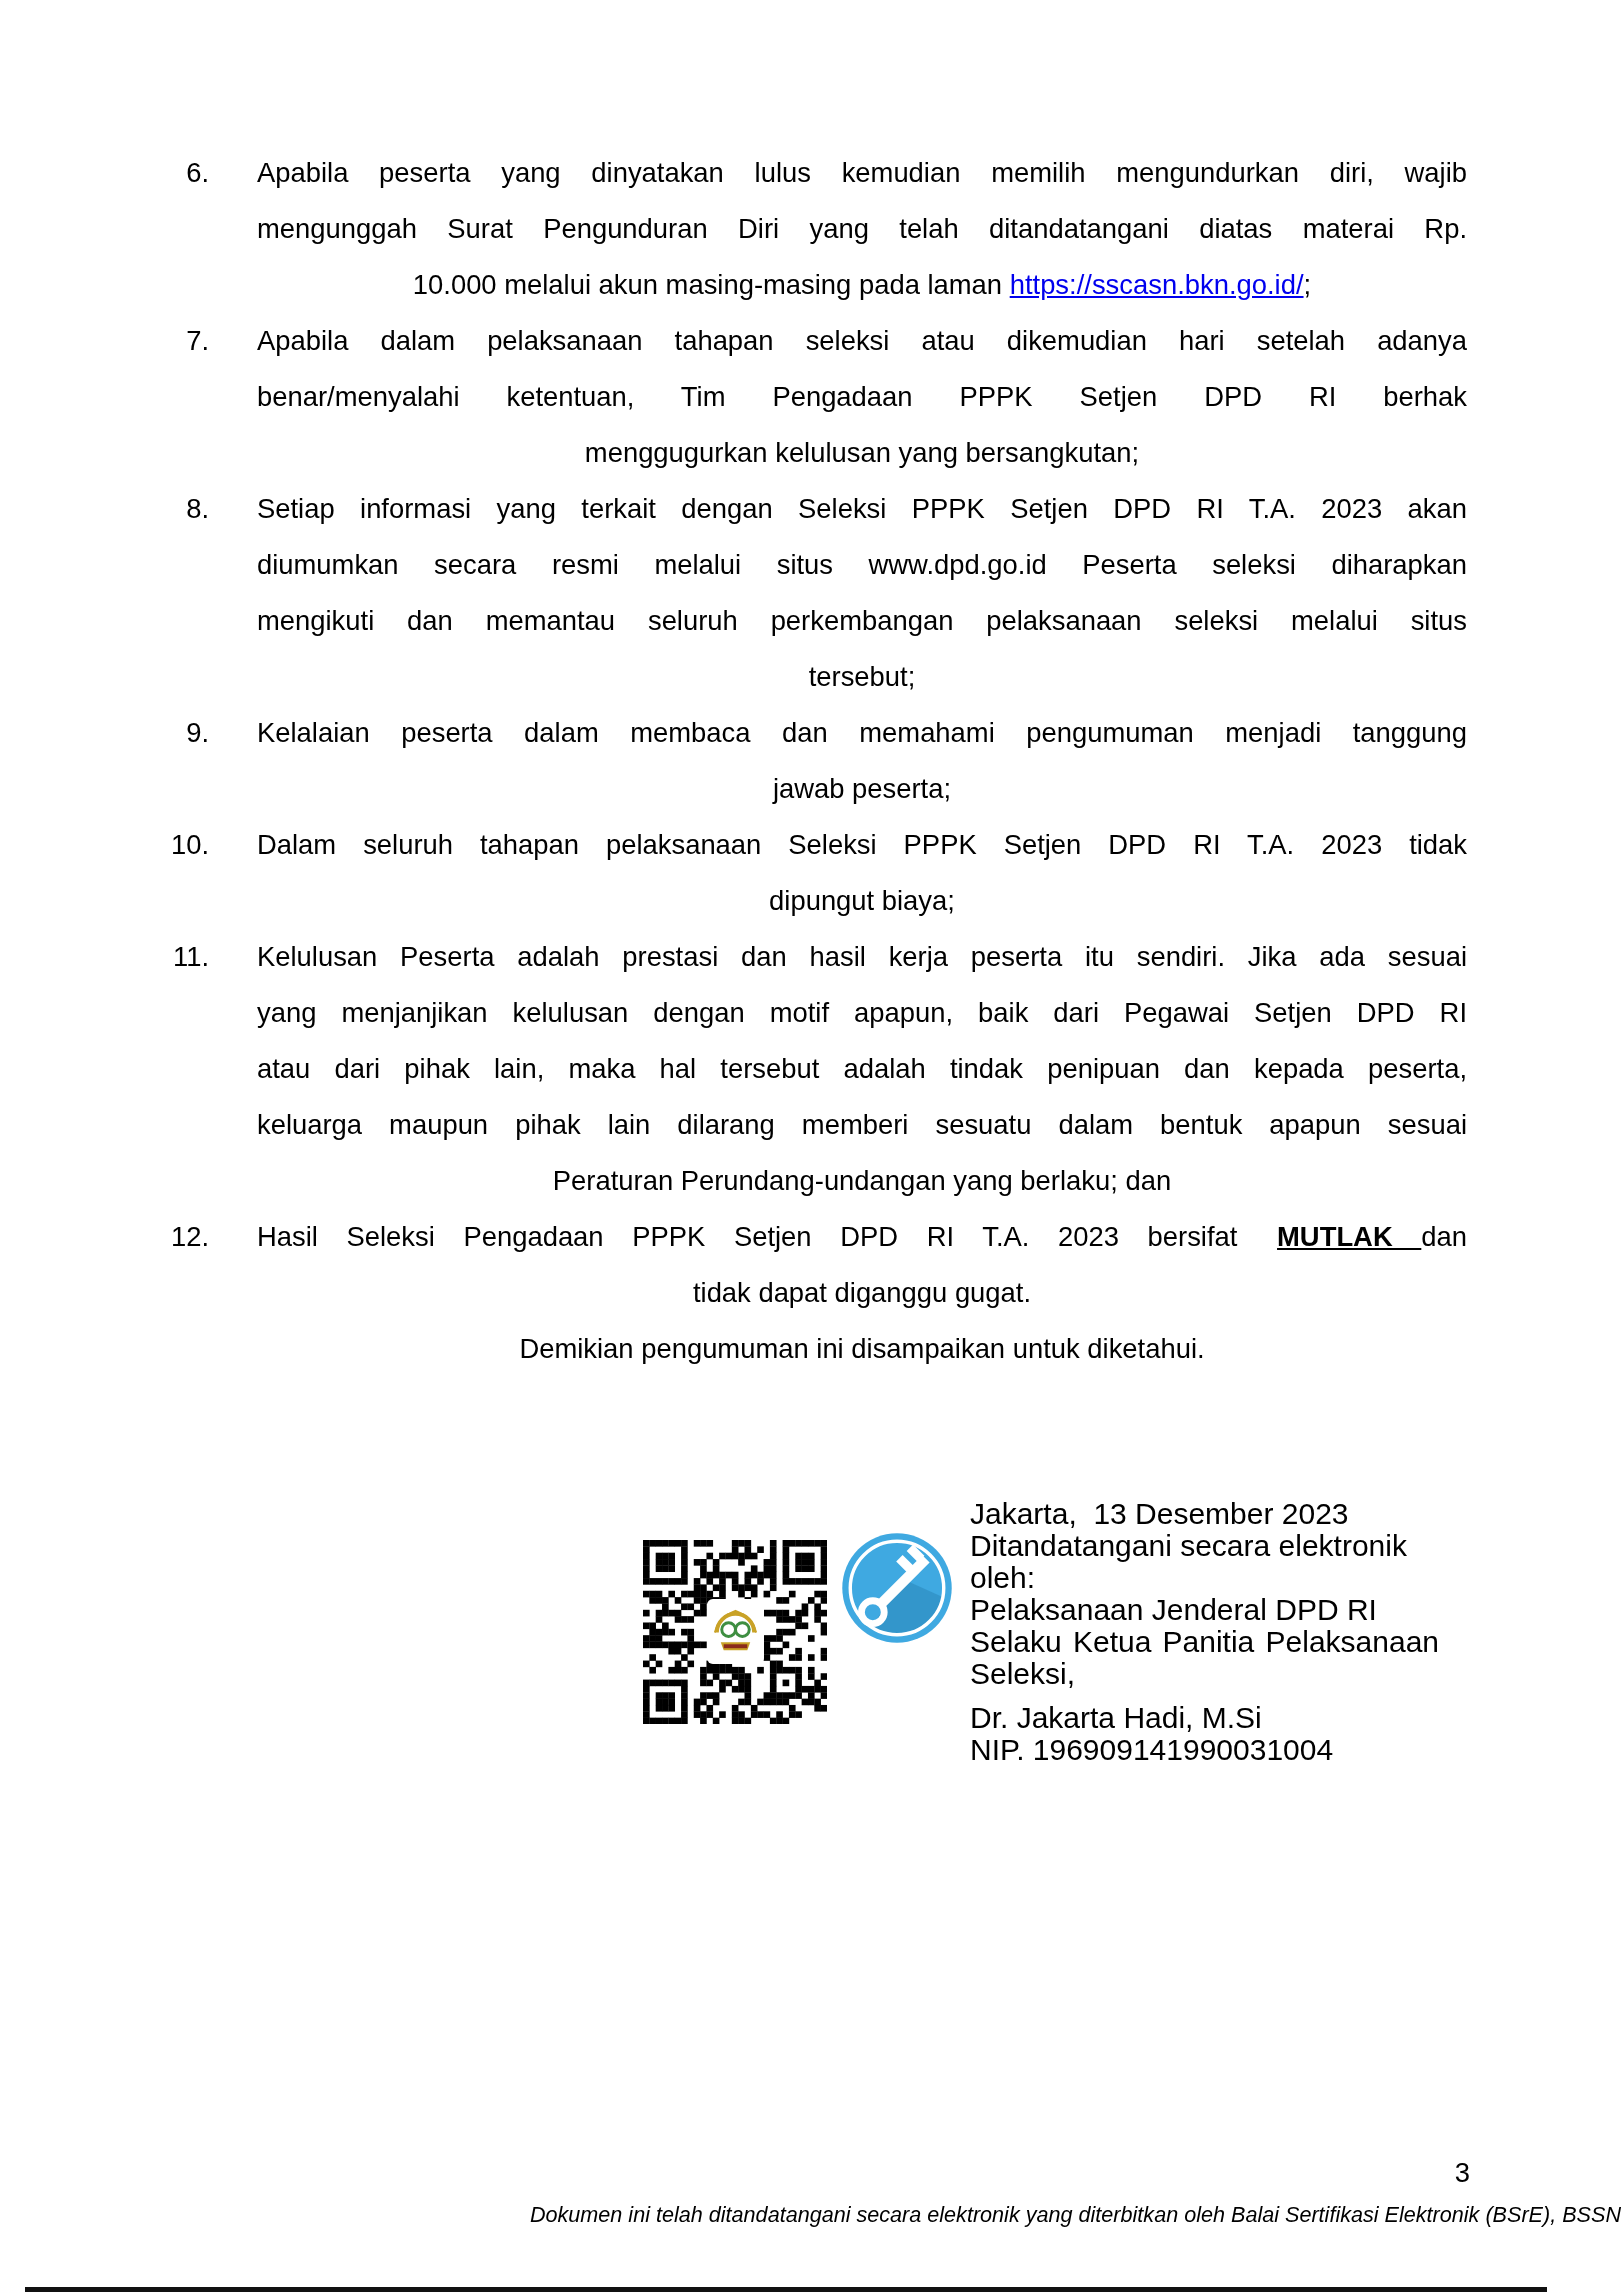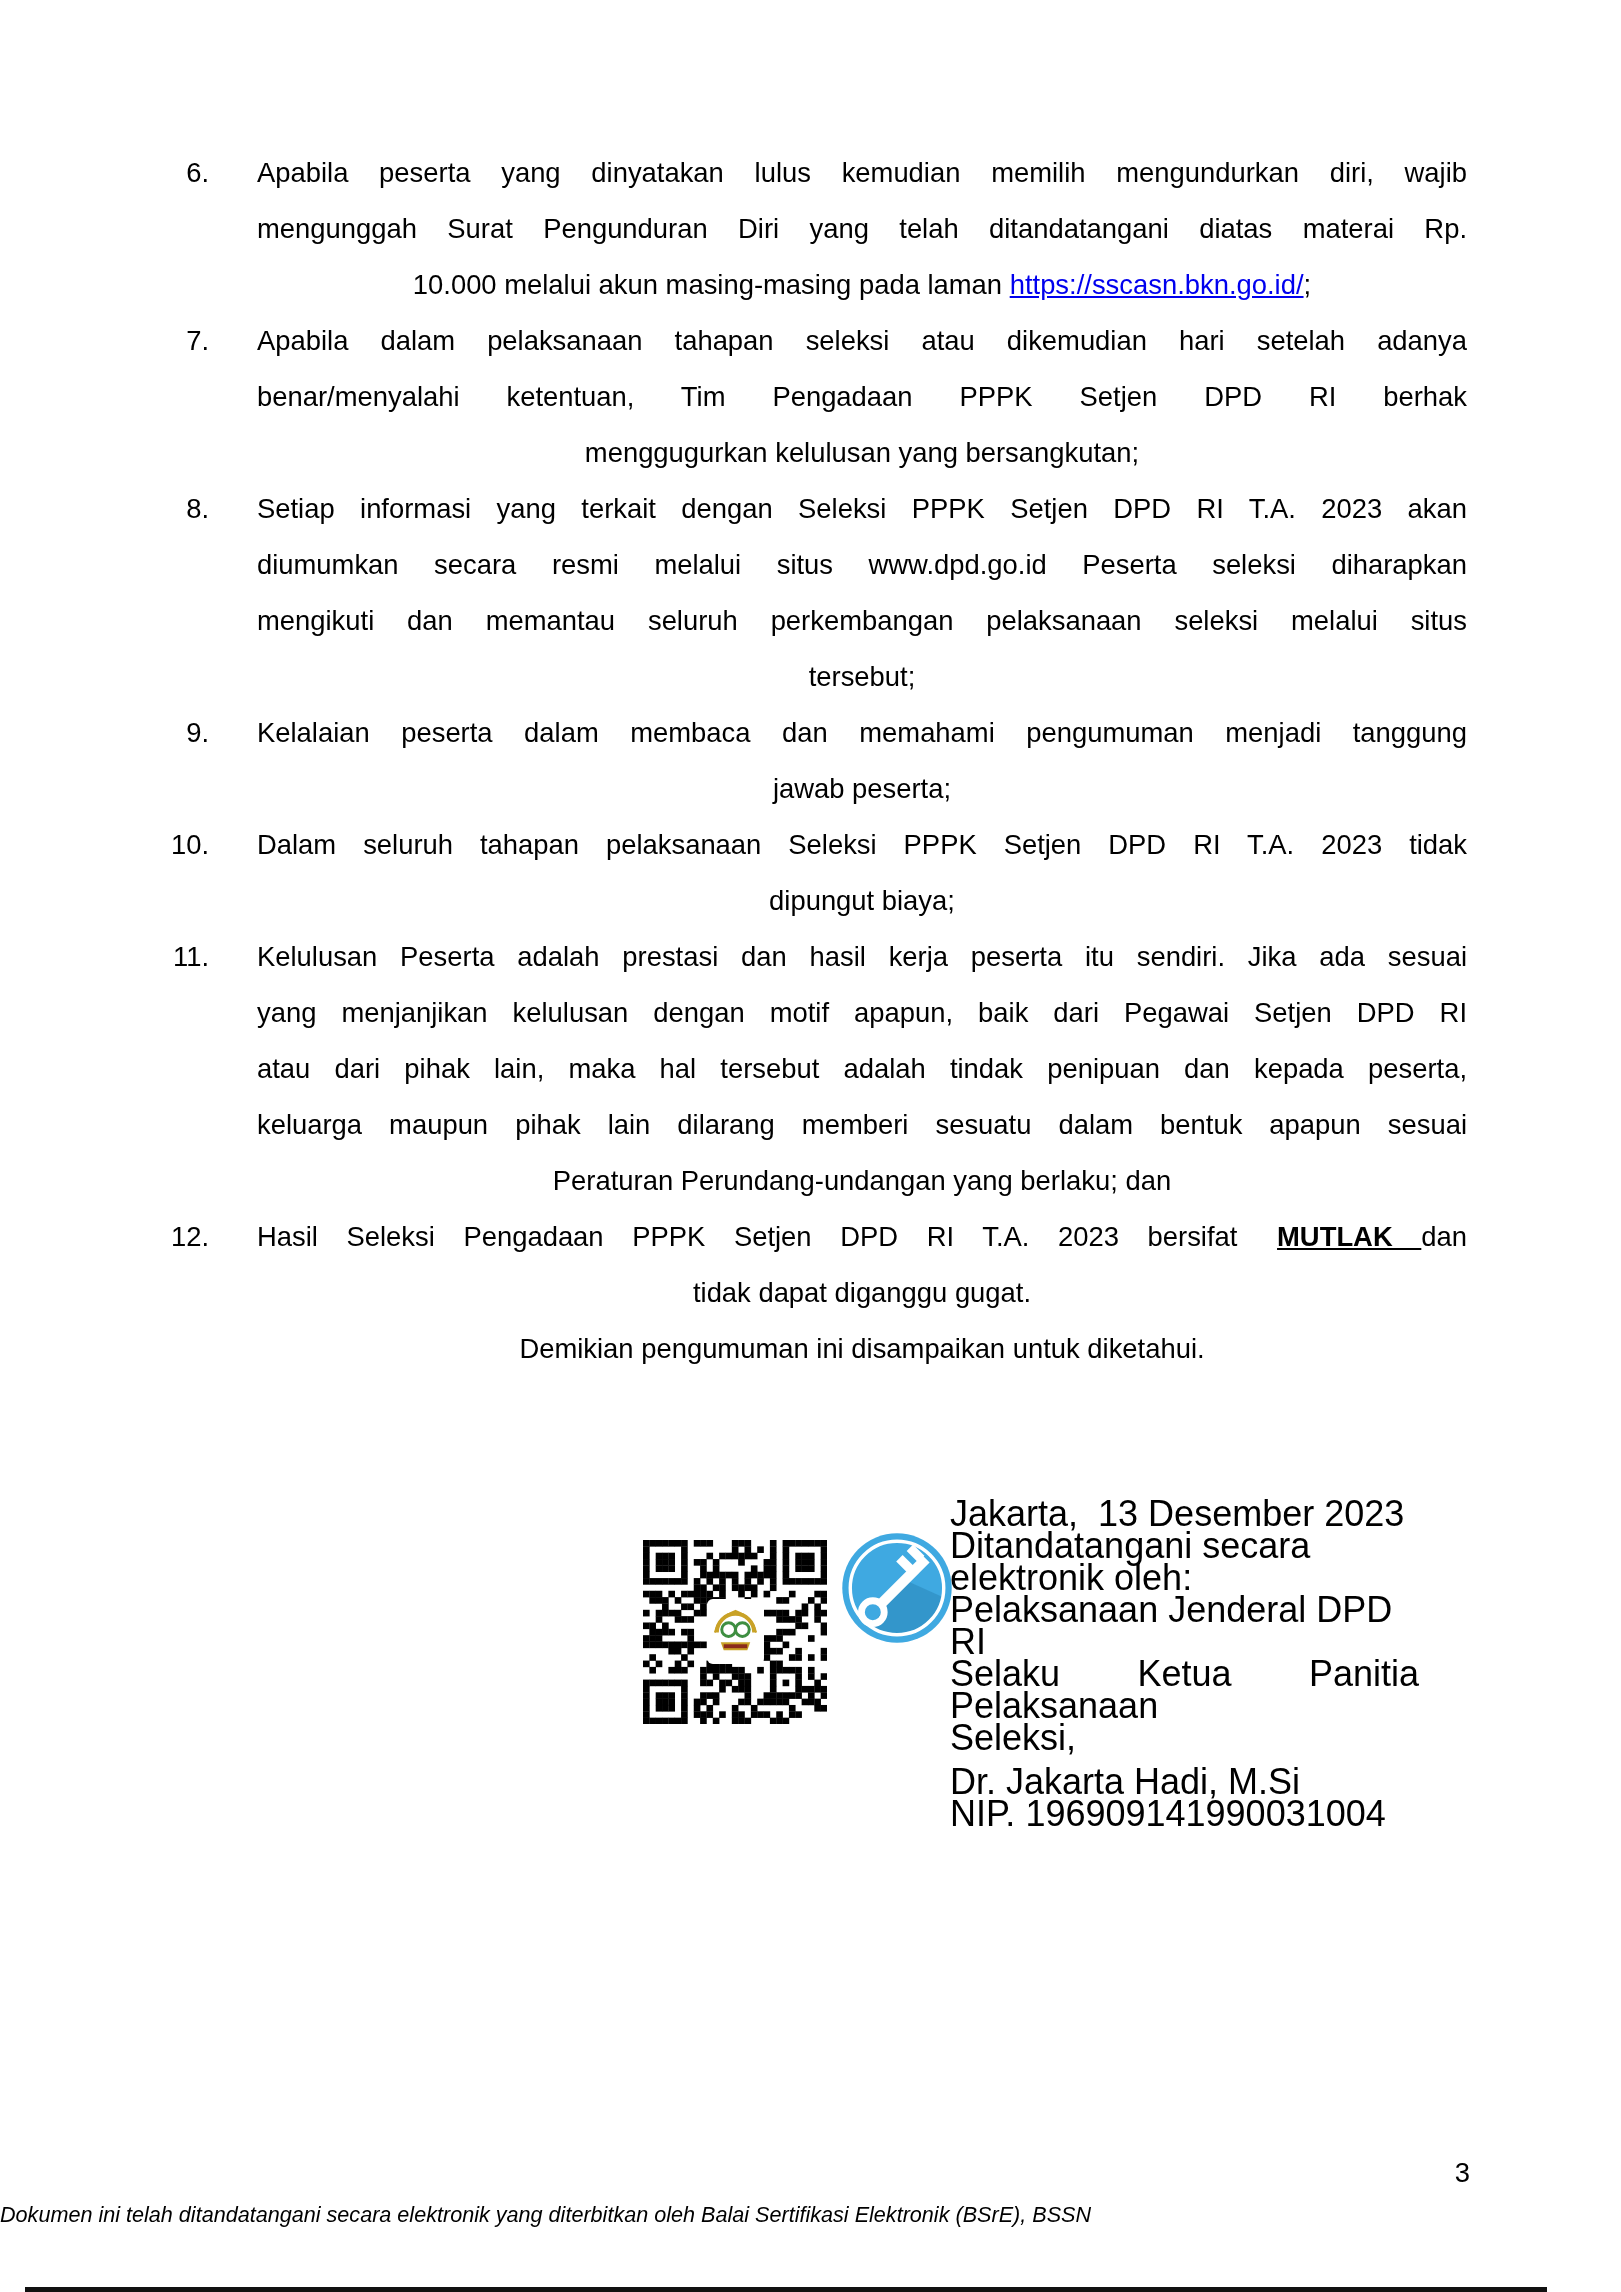--- a/index.html
+++ b/index.html
@@ -11,34 +11,34 @@
   .list{position:absolute;left:165px;top:145px;width:1306px;font-size:27.4px;line-height:56px;}
   .item{display:flex;}
   .num{width:44px;flex:0 0 44px;text-align:right;white-space:nowrap;}
   .lines{margin-left:48px;width:1210px;}
   .line{width:1210px;}
   .just{text-align:justify;text-align-last:justify;}
   .last{text-align:center;}
   .seg-link{color:#0000EE;text-decoration:underline;cursor:pointer;}
   .seg-em{font-weight:bold;text-decoration:underline;margin-left:11px;}
   
-  .sig{position:absolute;left:950px;top:1498px;width:469px;font-size:36px;line-height:32px;}
+  .sig{position:absolute;left:970px;top:1498px;width:469px;font-size:30px;line-height:32px;}
   .sig .sline{width:469px;}
   .pre{white-space:pre;}
   .uline{}
   .sjust{text-align:justify;text-align-last:justify;}
   .signer{margin-top:11.8px;}
   
   .qr{position:absolute;left:643px;top:1540px;width:184px;height:184px;}
   .qr svg{display:block;}
   .qr-emblem{position:absolute;left:64px;top:59px;width:57px;height:65px;}
   .bsre{position:absolute;left:840px;top:1531px;width:114px;height:114px;}
   
   .pageno{position:absolute;left:1421px;top:2156px;width:49px;text-align:right;font-size:27.4px;line-height:33px;}
-  .footnote{position:absolute;left:0;top:2201px;width:1621px;text-align:left;
+  .footnote{position:absolute;left:0;top:2201px;width:1621px;text-align:right;
     font-size:21.6px;font-style:italic;line-height:27.4px;}
   .bottombar{position:absolute;left:24.5px;top:2287px;width:1522px;height:4.9px;background:#111;}
 </style>
 </head>
 <body>
 
 <div class="page">
 
   <div class="list" id="list">
       <div class="item">

